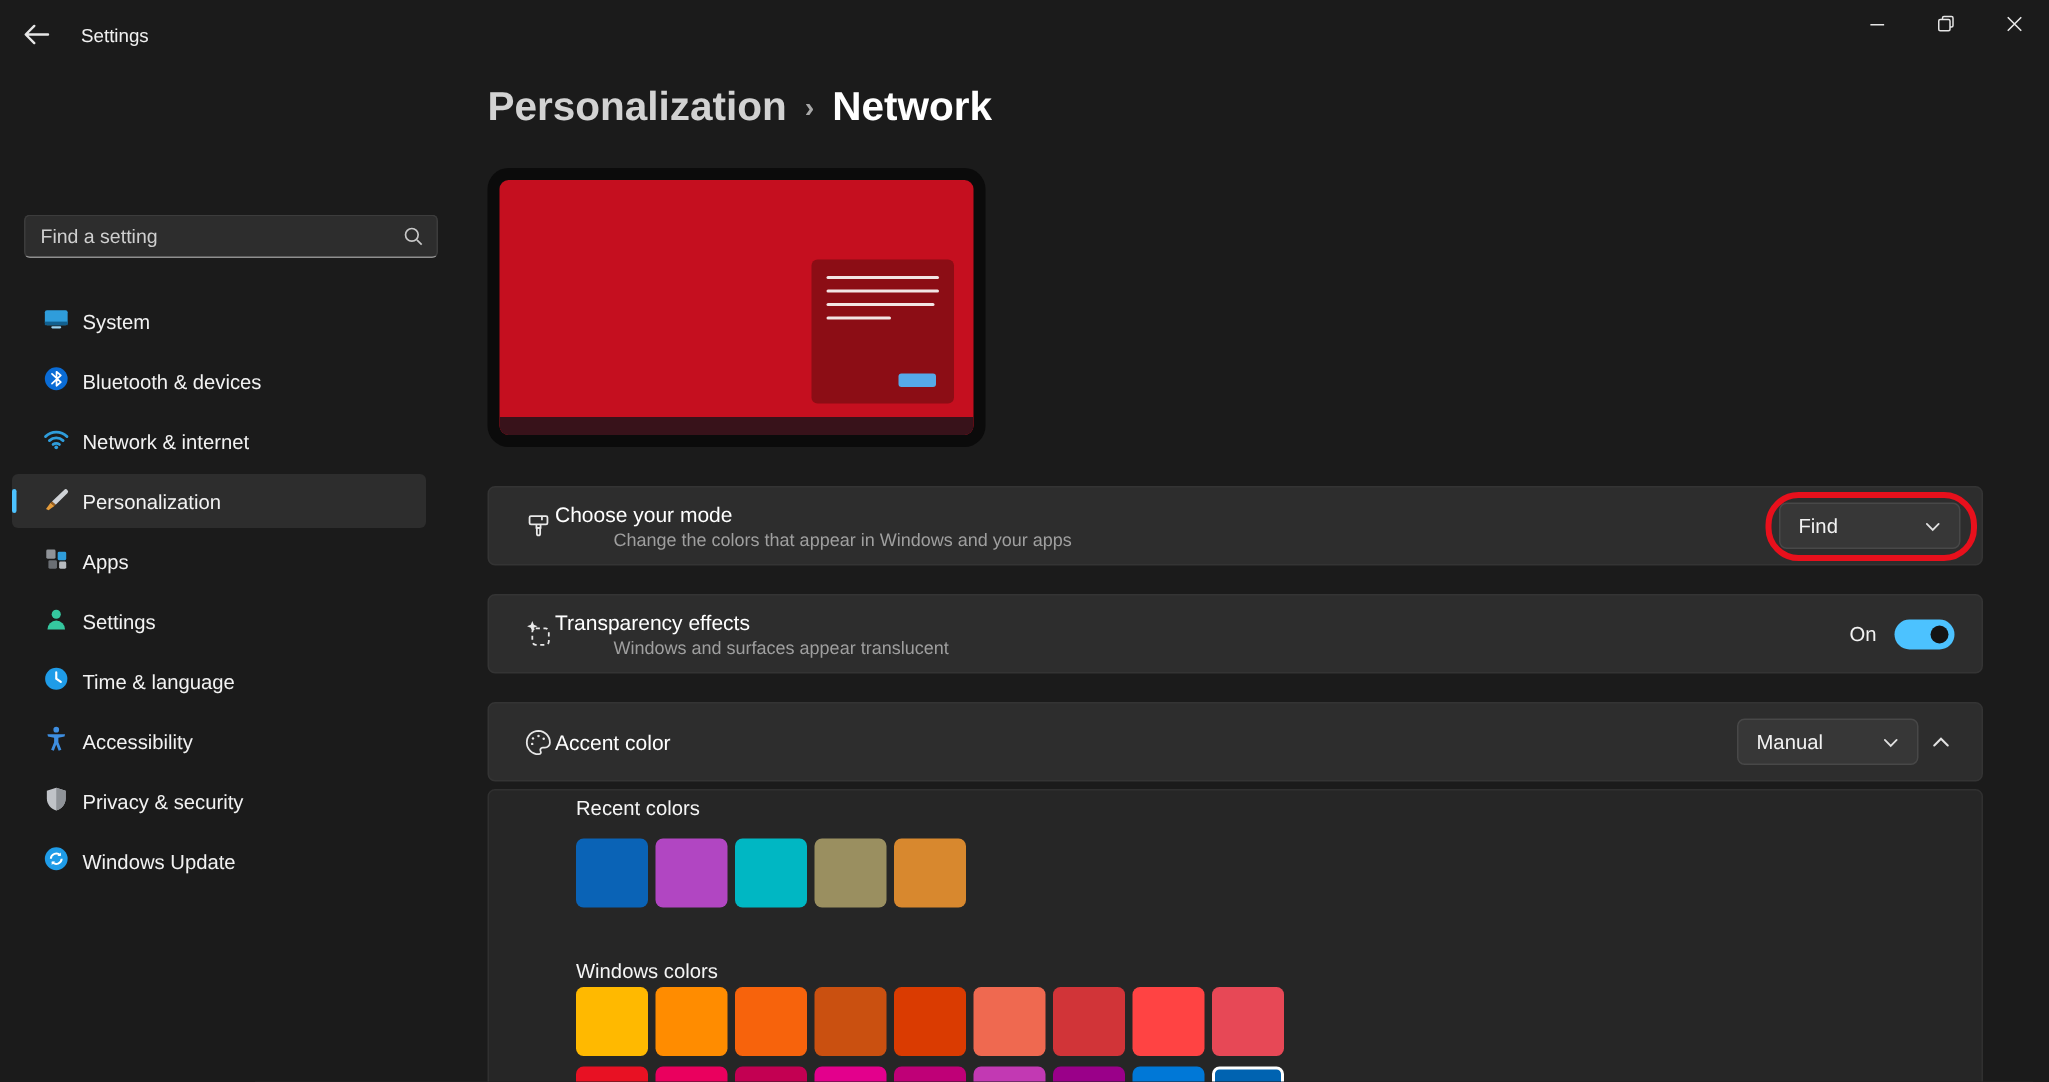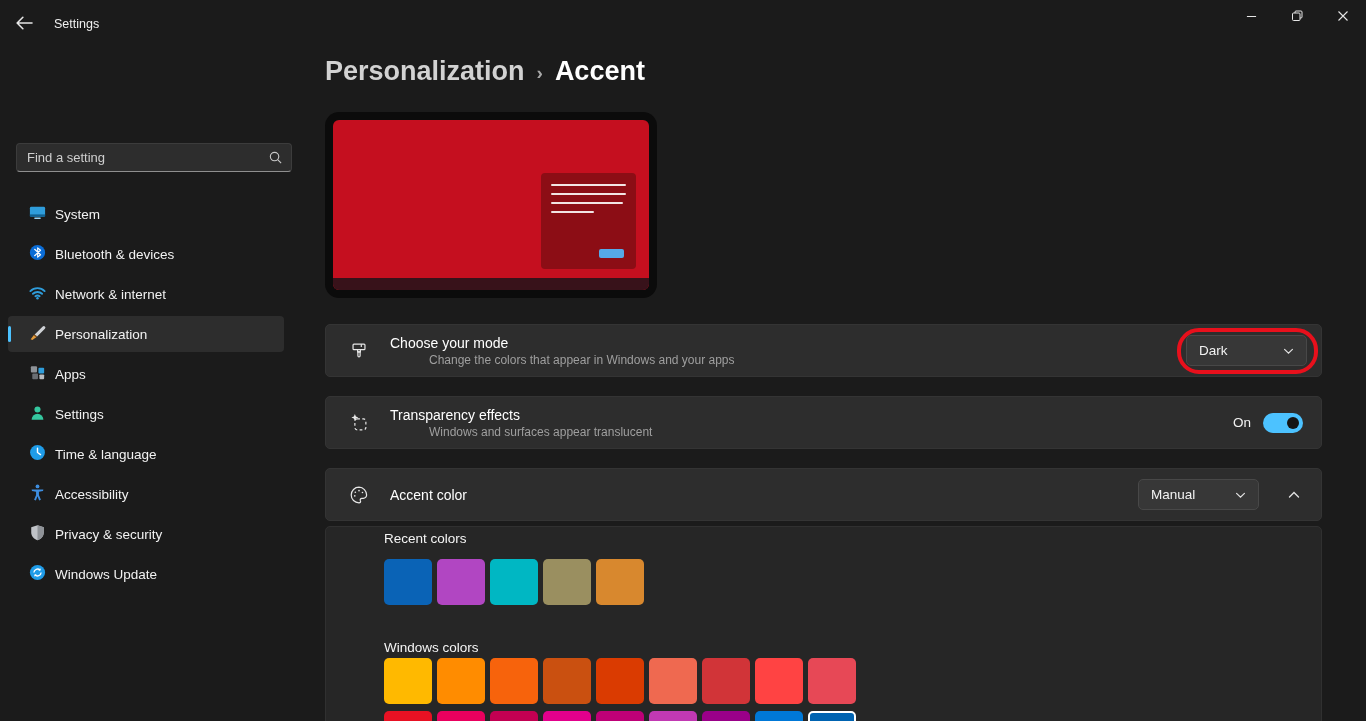--- a/index.html
+++ b/index.html
@@ -47,21 +47,21 @@
   .preview { position:absolute; left:2px; top:70px; width:332px; height:186px; background:#0b0b0b; border-radius:14px; }
   .preview-screen { position:absolute; left:8px; top:8px; right:8px; bottom:8px; border-radius:6px; overflow:hidden; }
   .preview-taskbar { position:absolute; left:0; right:0; bottom:0; height:12px; }
   .preview-window { position:absolute; right:13px; top:53px; width:95px; height:96px; border-radius:4px; padding:11px 10px; }
   .pv-line { height:2px; border-radius:1px; background:#f2e4e4; margin-bottom:7px; }
   .preview-accent-btn { position:absolute; right:12px; bottom:11px; width:25px; height:9px; border-radius:2px; }
   
   .card {
     position:absolute; left:2px; width:997px; height:53px;
     background:#2d2d2d; border:1px solid #343434; border-radius:5px;
-    display:flex; align-items:center; padding:0 14px 0 22px; gap:20px;
+    display:flex; align-items:center; padding:0 14px 0 22px; 
   }
   .card .row-icon { width:22px; height:22px; flex:none; }
   .row-text { flex:1; display:flex; flex-direction:column; gap:2px; }
   .row-title { font-size:14px; color:#ffffff; }
   .row-sub { font-size:12px; color:#9f9f9f;margin-left:39px; }
   .dropdown {
     position:relative; width:121px; height:31px; background:#373737;
     border:1px solid #484848; border-radius:5px; display:flex; align-items:center;
     justify-content:space-between; padding:0 12px; font-size:13.5px; color:#f2f2f2; cursor:pointer;
   }
@@ -207,21 +207,21 @@
           </svg></span>
         <span>Windows Update</span>
       </div>
     </nav>
 </div>
 
 <div class="main">
   <div class="breadcrumb">
     <span class="bc-parent">Personalization</span>
     <span class="bc-sep">›</span>
-    <span class="bc-current">Accent</span>
+    <span class="bc-current">Network</span>
   </div>
 
   <div class="preview">
     <div class="preview-screen" id="pv-screen" style="background: rgb(197, 15, 31);">
       <div class="preview-window" id="pv-window" style="background: rgb(140, 13, 21);">
         <div id="pv-lines">
             <div class="pv-line" style="width: 100%;"></div>
             <div class="pv-line" style="width: 100%;"></div>
             <div class="pv-line" style="width: 96%;"></div>
             <div class="pv-line" style="width: 57%;"></div>
@@ -239,21 +239,21 @@
         <path d="M14.5 4.5 v3"></path>
         <path d="M10.5 10.5 v2.5 h3 v-2.5"></path>
         <path d="M10.8 13 h2.4 v4.2 a1.2 1.2 0 0 1 -2.4 0 Z"></path>
       </svg>
     </span>
     <div class="row-text">
       <span class="row-title">Choose your mode</span>
       <span class="row-sub">Change the colors that appear in Windows and your apps</span>
     </div>
     <div class="dropdown">
-      <span>Dark</span>
+      <span>Find</span>
       <span>
         <svg width="11" height="7" viewBox="0 0 12 8">
             <path d="M1.5 1.5 L6 6 L10.5 1.5" stroke="#e0e0e0" stroke-width="1.4" fill="none" stroke-linecap="round"></path>
           </svg>
       </span>
       <div class="annotation" style="border-color: rgb(232, 16, 28);"></div>
     </div>
   </div>
 
   <div class="card" style="top:354px">

